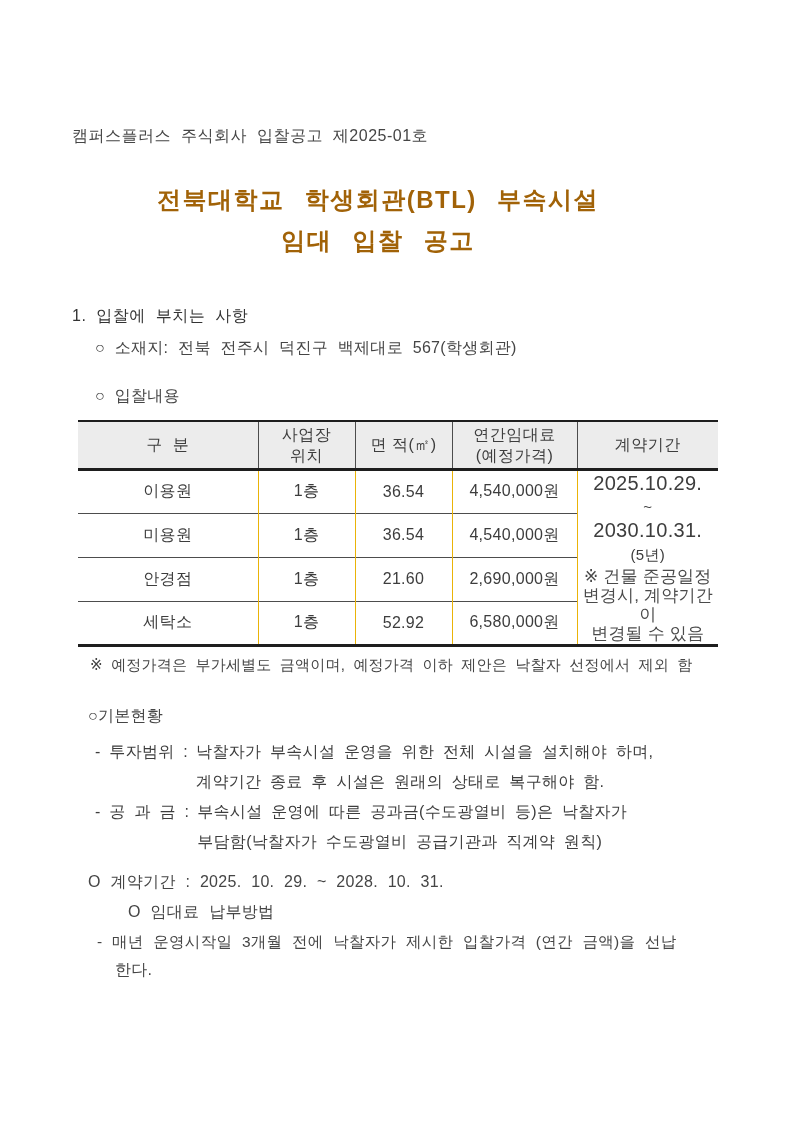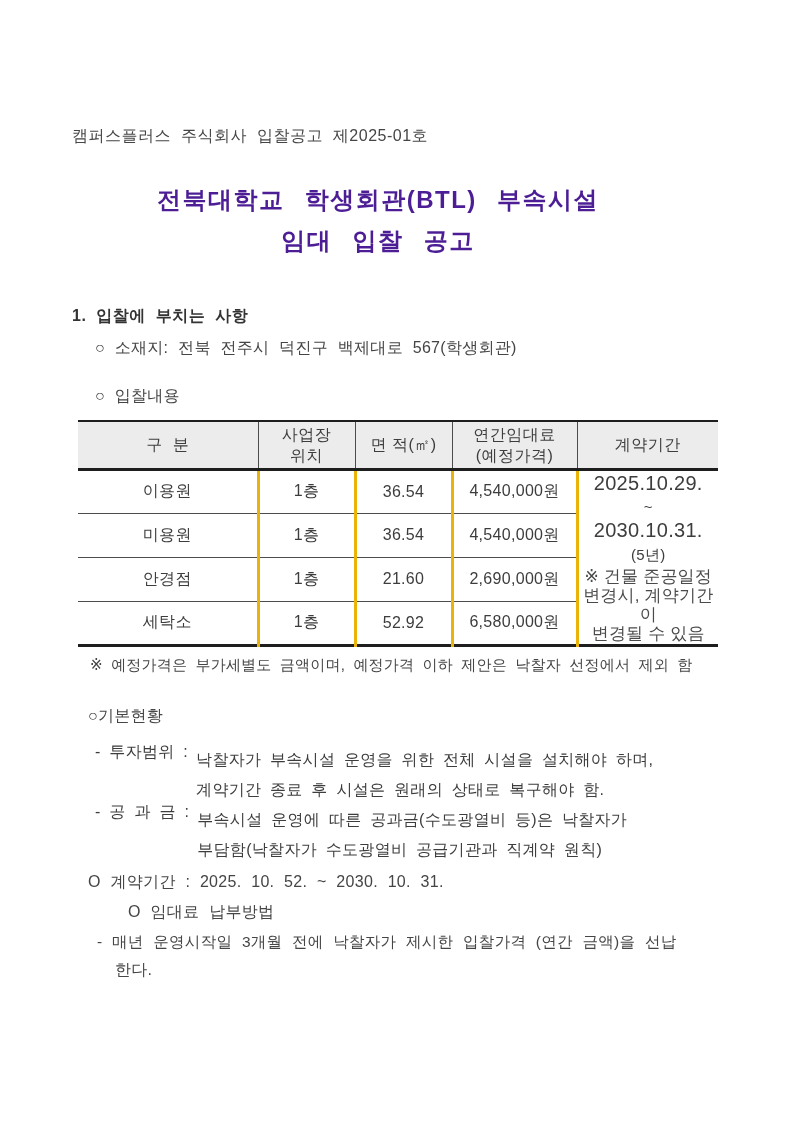--- a/index.html
+++ b/index.html
@@ -17,32 +17,32 @@
   
   .doc-number {
     left: 72px; top: 126px;
     font-size: 16px; letter-spacing: 0.5px; word-spacing: 5px;
     color: #454545;
   }
 
   
   .title-block {
     left: 0; top: 179px; width: 756px;
-    text-align: center; color: #4c1d95;
+    text-align: center; color: #a16207;
   }
   .title-line {
     font-size: 24px; font-weight: bold;
     letter-spacing: 1.5px; word-spacing: 12px;
     line-height: 41px;
   }
 
   
   .sec1-heading {
     left: 72px; top: 306px;
-    font-size: 16px; font-weight: bold;
+    font-size: 16px; font-weight: normal;
     letter-spacing: 0.5px; word-spacing: 5px; color: #333;
   }
   .body-line {
     font-size: 16px; letter-spacing: 0.3px; word-spacing: 5px; color: #454545;
   }
   .loc-line  { left: 95px; top: 338px; }
   .bid-label { left: 95px; top: 386px; }
 
   
   .bid-table-wrap { left: 78px; top: 420px; width: 641px; }
@@ -57,38 +57,38 @@
     font-weight: normal; font-size: 16px; color: #3d3d3d;
     height: 48px; text-align: center; vertical-align: middle;
     letter-spacing: 0.5px; line-height: 21px;
   }
   table.bid-table thead th + th { border-left: 1px solid #4d4d4d; }
   table.bid-table tbody td {
     font-size: 16px; color: #3d3d3d;
     height: 44px; text-align: center; vertical-align: middle;
     letter-spacing: 0.3px;
   }
-  table.bid-table tbody td.vsep { border-right: 3px solid #eab308; }
+  table.bid-table tbody td.vsep { border-right: 1px solid #eab308; }
   table.bid-table tbody tr + tr td { border-top: 1px solid #4d4d4d; }
   td.period-cell { vertical-align: middle; }
   .period-date { font-size: 20px; line-height: 25px; letter-spacing: 0.3px; }
   .period-tilde { font-size: 15px; line-height: 22px; }
   .period-dur { font-size: 15px; line-height: 24px; }
   .period-note { font-size: 17px; line-height: 19px; color: #4a4a4a; letter-spacing: 0.2px; }
 
   
   .price-note { left: 90px; top: 656px; font-size: 15px; letter-spacing: 0.2px; word-spacing: 4px; }
 
   
   .basic-heading { left: 88px; top: 706px; font-size: 16px; letter-spacing: 0.3px; }
   .hang-row { display: flex; align-items: flex-start; }
   .invest-row { left: 95px; top: 737px; width: 640px; }
   .utility-row { left: 95px; top: 797px; width: 640px; }
   .hang-label { font-size: 16px; letter-spacing: 0.3px; word-spacing: 4px; flex: 0 0 auto; line-height: 30px; }
-  .hang-body { font-size: 16px; letter-spacing: 0.3px; word-spacing: 4px; line-height: 30px; margin-left: 8px; margin-top: 8px; }
+  .hang-body { font-size: 16px; letter-spacing: 0.3px; word-spacing: 4px; line-height: 30px; margin-left: 8px; }
 
   
   .contract-period  { left: 88px; top: 872px; }
   .payment-heading  { left: 88px; top: 902px; margin-left: 40px; }
   .payment-line1    { left: 97px; top: 932px; font-size: 15.5px; }
   .payment-line2    { left: 115px; top: 960px; }
 </style>
 </head>
 <body>
 
@@ -178,16 +178,16 @@
 </div>
 
 <div class="abs hang-row utility-row">
   <div class="hang-label pre">- 공 과 금 :</div>
   <div class="hang-body">
     <div>부속시설 운영에 따른 공과금(수도광열비 등)은 낙찰자가</div>
     <div>부담함(낙찰자가 수도광열비 공급기관과 직계약 원칙)</div>
   </div>
 </div>
 
-<div class="abs body-line contract-period">O 계약기간 : 2025. 10. 52. ~ 2030. 10. 31.</div>
+<div class="abs body-line contract-period">O 계약기간 : 2025. 10. 29. ~ 2028. 10. 31.</div>
 <div class="abs body-line payment-heading">O 임대료 납부방법</div>
 <div class="abs body-line payment-line1">- 매년 운영시작일 3개월 전에 낙찰자가 제시한 입찰가격 (연간 금액)을 선납</div>
 <div class="abs body-line payment-line2">한다.</div>
 
 </body></html>

